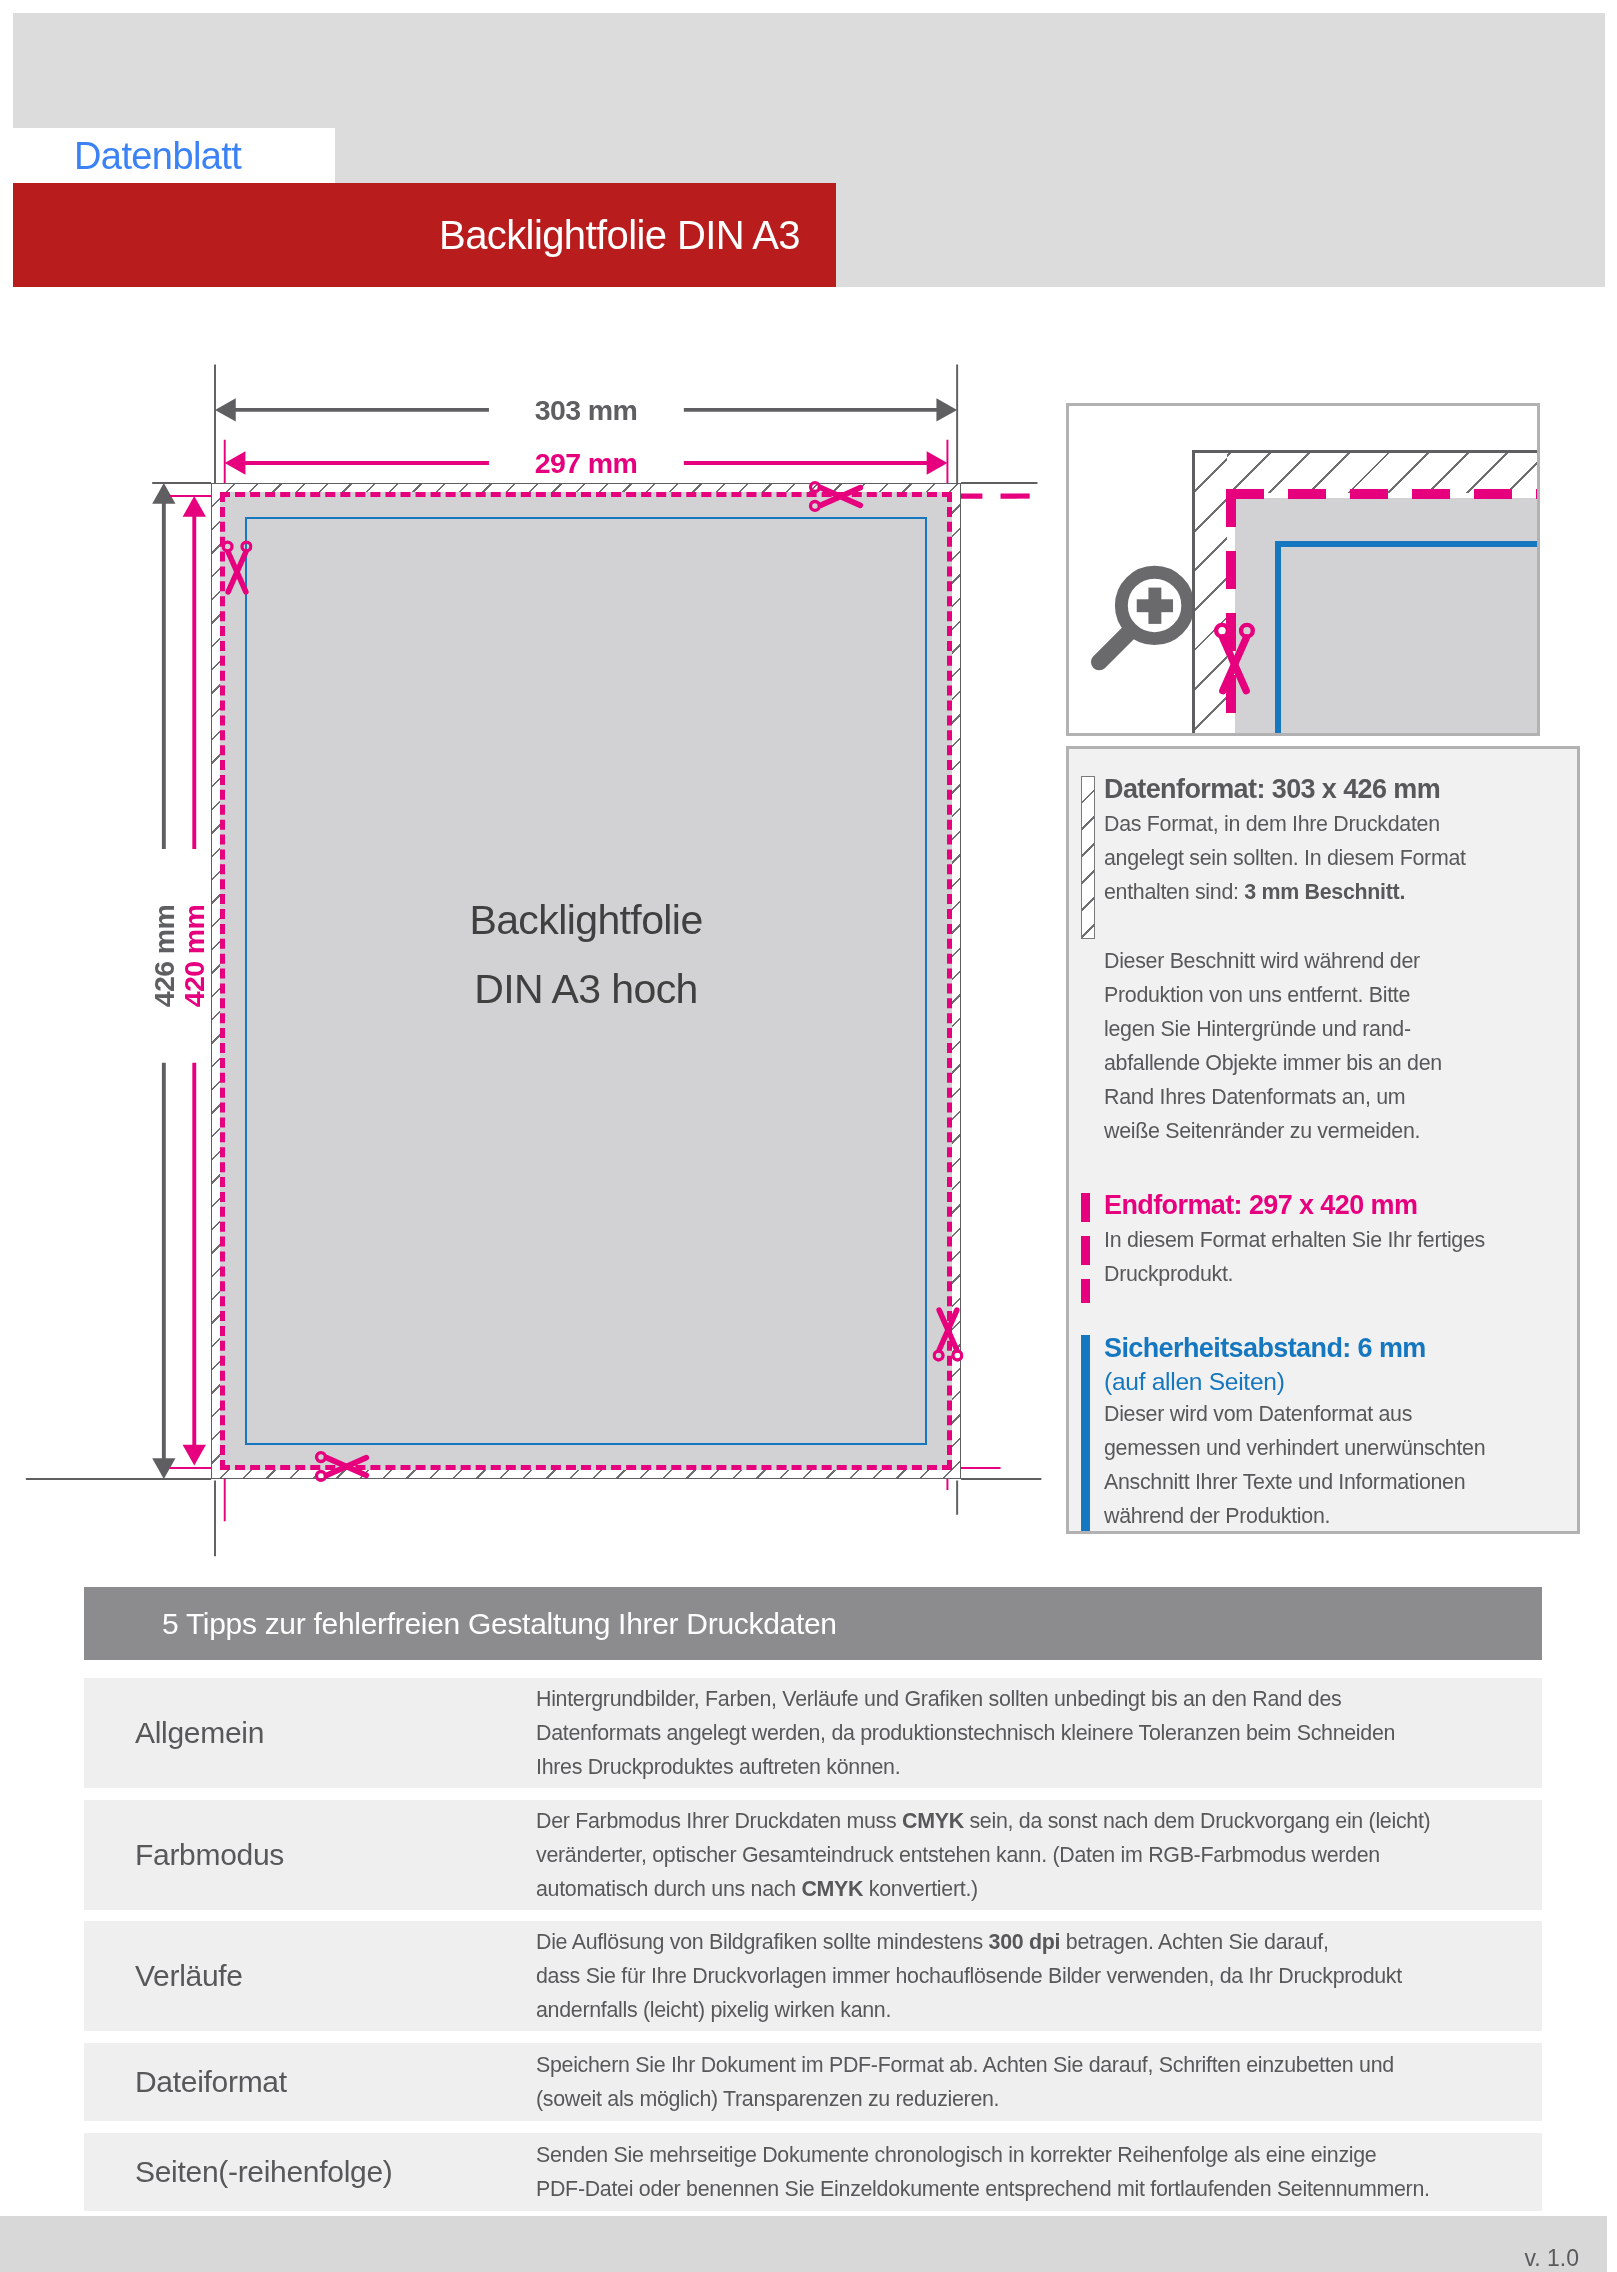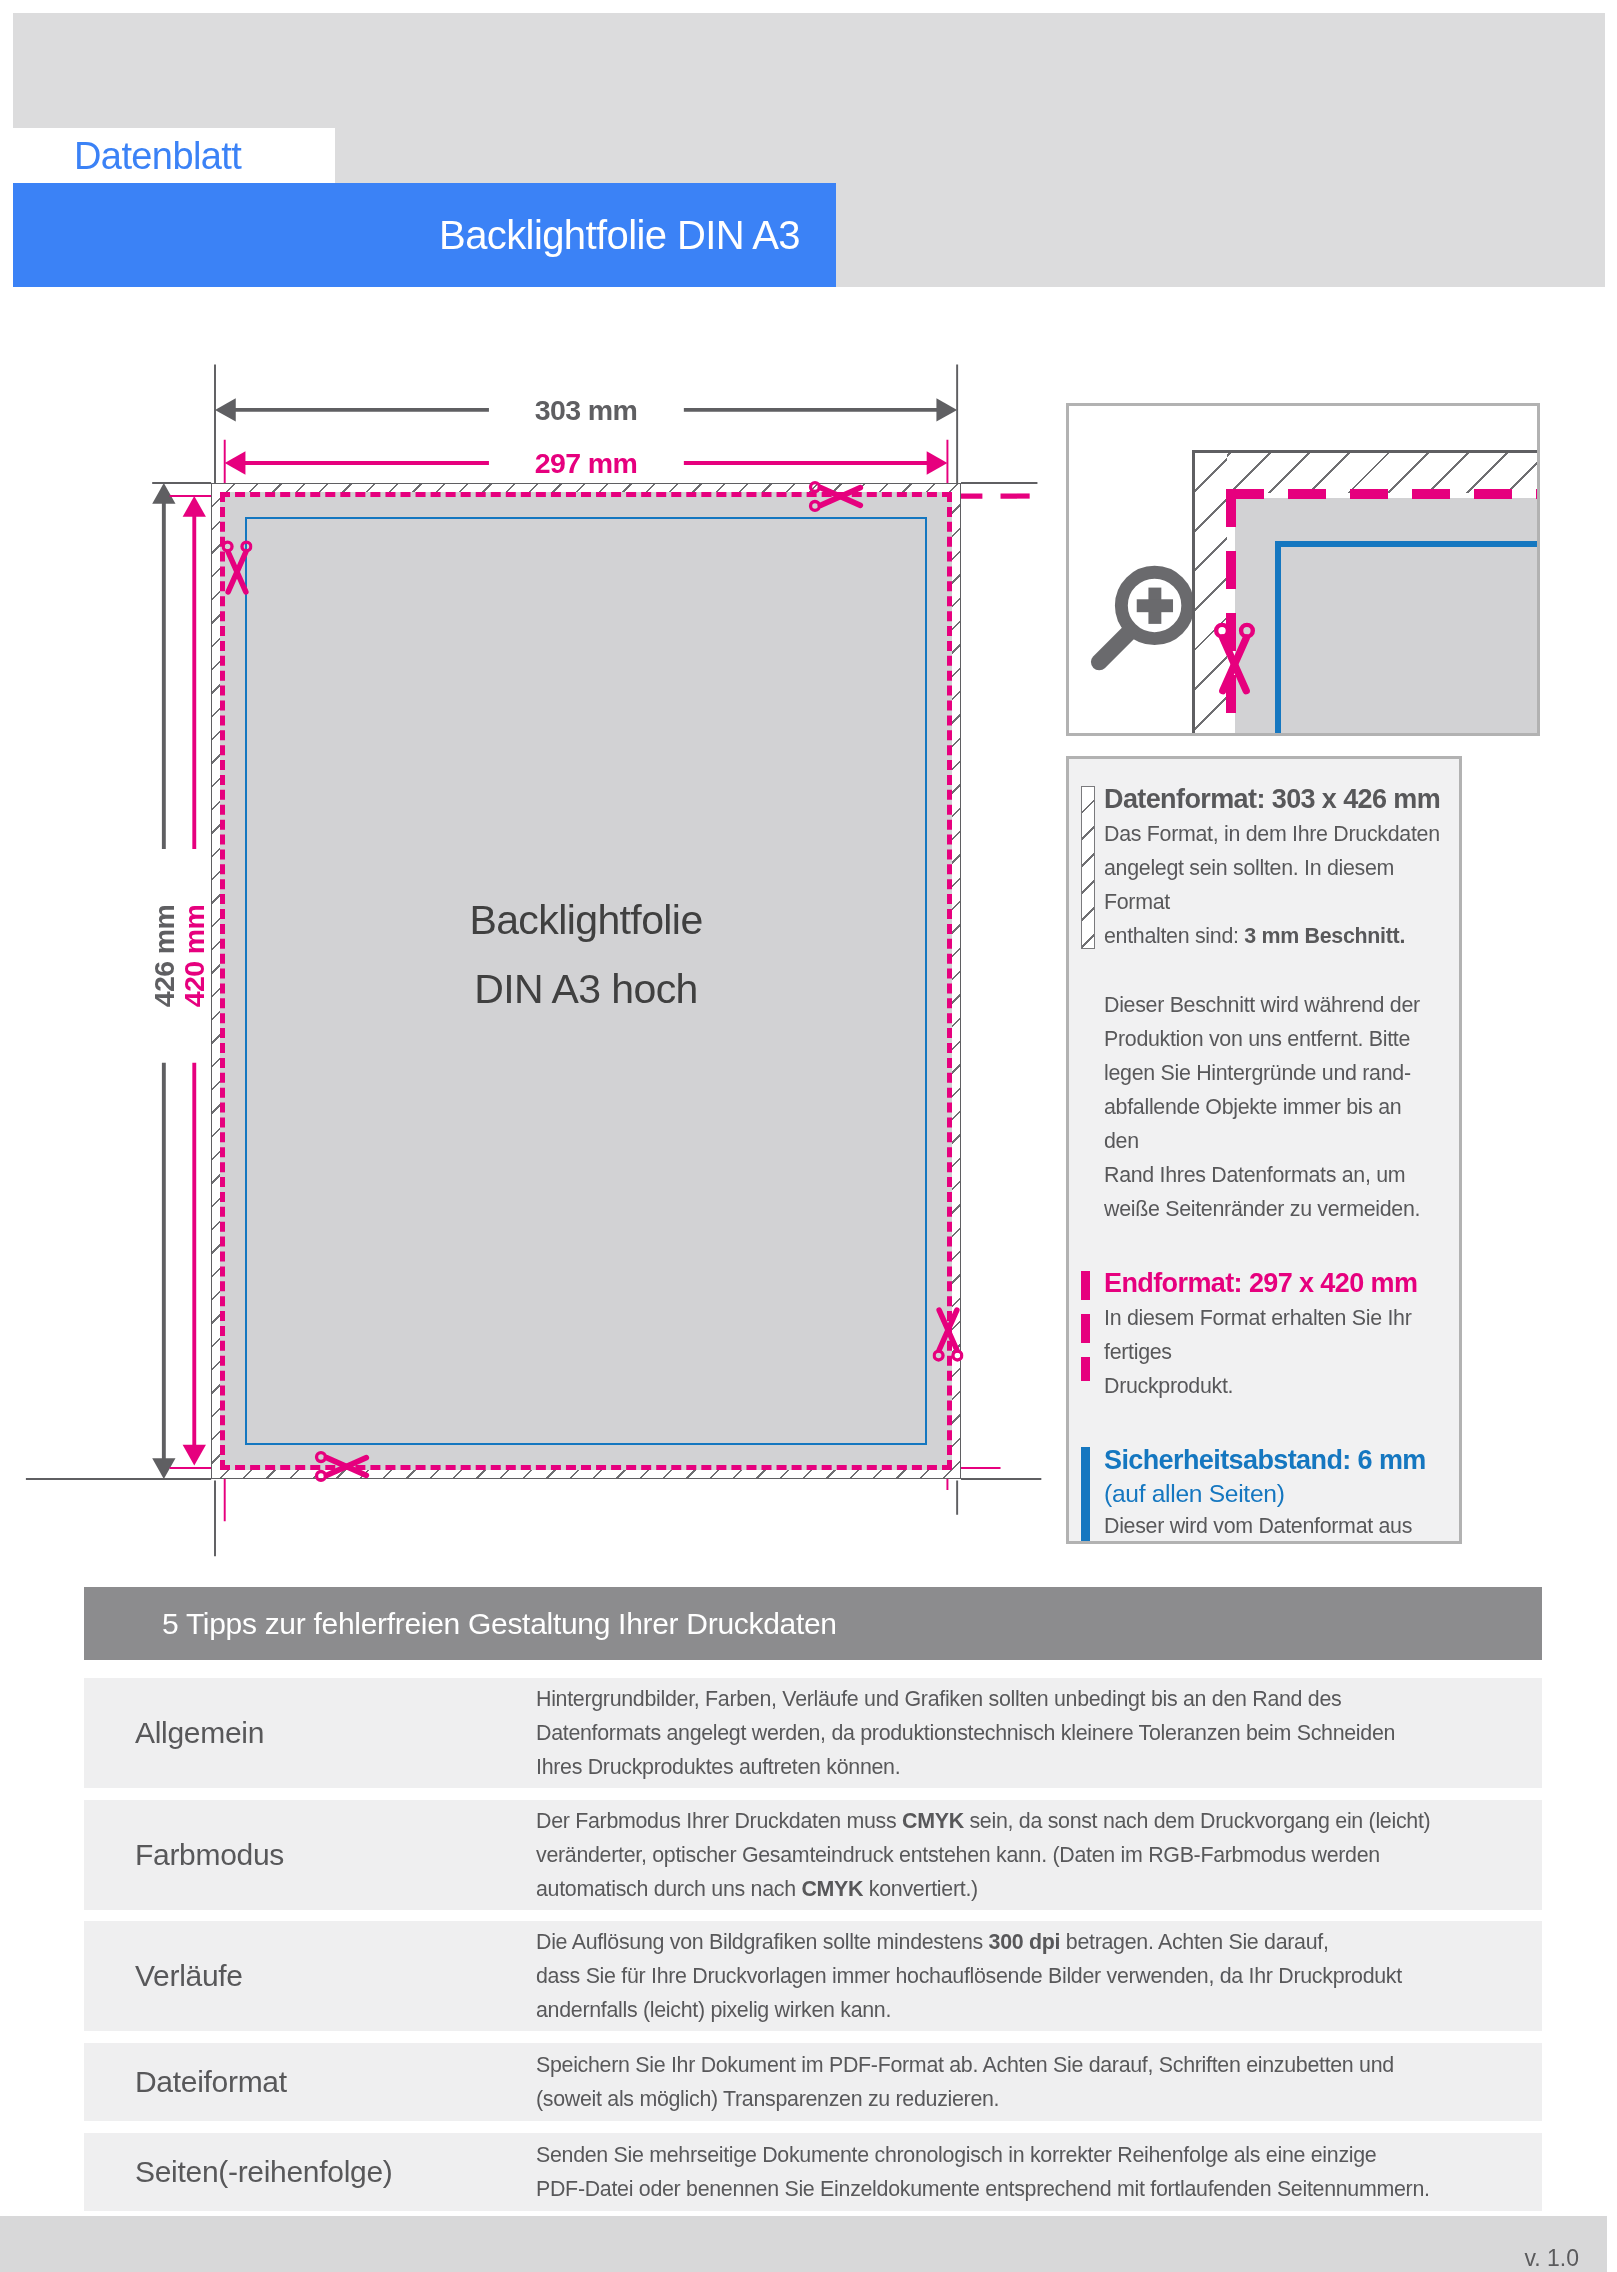--- a/index.html
+++ b/index.html
@@ -4,21 +4,21 @@
 <style>
   html,body{margin:0;padding:0;background:#ffffff;}
   #page{position:relative;width:1618px;height:2273px;background:#ffffff;overflow:hidden;
         font-family:"Liberation Sans",sans-serif;color:#58585a;}
   .abs{position:absolute;}
 
   
   .top-band{left:13px;top:13px;width:1592px;height:274px;background:#dcdcdd;}
   .doc-label-box{left:13px;top:128px;width:322px;height:56px;background:#ffffff;}
   .doc-label-box span{display:block;padding-left:61px;line-height:56px;font-size:38px;color:#3b82f6;letter-spacing:-0.6px;}
-  .title-bar{left:13px;top:183px;width:823px;height:104px;background:#3b82f6;}
+  .title-bar{left:13px;top:183px;width:823px;height:104px;background:#b91c1c;}
   .title-bar span{display:block;text-align:right;padding-right:36px;line-height:104px;font-size:40px;color:#ffffff;letter-spacing:-0.6px;}
 
   
   .diagram{left:0;top:350px;width:1075px;height:1257px;}
   .sheet{left:211px;top:133px;width:750px;height:996px;box-sizing:border-box;border:1.3px solid #5f5f62;
          background:repeating-linear-gradient(135deg,#ffffff 0 15px,#6f6f72 15px 16.5px);}
   .endformat{position:absolute;left:8.4px;top:8.4px;right:8.4px;bottom:8.4px;box-sizing:border-box;
              border:5.2px dashed #e6007e;background:#d2d2d4;}
   .safe{position:absolute;left:19.4px;top:19.4px;right:19.4px;bottom:19.4px;box-sizing:border-box;
         border:2.6px solid #1577c0;}
@@ -44,22 +44,22 @@
   .cd-leftline{position:absolute;left:0;top:0;width:2.6px;bottom:0;background:#5f5f62;}
   .cd-fill{position:absolute;left:43px;top:48px;right:0;bottom:0;background:#d2d2d4;}
   .cd-dash-h{position:absolute;left:34px;top:39px;right:0;height:10.4px;
              background:repeating-linear-gradient(90deg,#e6007e 0 38px,transparent 38px 62px);}
   .cd-dash-v{position:absolute;left:34px;top:39px;width:10.4px;bottom:0;
              background:repeating-linear-gradient(180deg,#e6007e 0 38px,transparent 38px 62px);}
   .cd-blue-h{position:absolute;left:83px;top:91px;right:0;height:5.8px;background:#1577c0;}
   .cd-blue-v{position:absolute;left:83px;top:91px;width:5.8px;bottom:0;background:#1577c0;}
 
   
-  .info-box{left:1066px;top:746px;width:396px;height:788px;background:#f1f1f2;
-            box-sizing:border-box;border:3.2px solid #b2b2b2;padding:23px 18px 0 35px;overflow:hidden;margin-top:10px;}
+  .info-box{left:1066px;top:746px;width:514px;height:788px;background:#f1f1f2;
+            box-sizing:border-box;border:3.2px solid #b2b2b2;padding:23px 18px 0 35px;overflow:hidden;}
   .info-section{position:relative;margin-bottom:40px;}
   .info-heading{font-size:27px;font-weight:bold;letter-spacing:-0.6px;line-height:35px;color:#58585a;}
   .info-heading.pink{color:#e6007e;}
   .info-heading.blue{color:#1577c0;}
   .info-sub{font-size:24.6px;color:#1577c0;line-height:31px;letter-spacing:-0.3px;}
   .info-p{font-size:21.4px;line-height:34px;letter-spacing:-0.3px;white-space:pre-line;color:#58585a;}
   .gap-top{margin-top:35px;}
   .side-icon{position:absolute;left:-23px;}
   .swatch-hatch{top:3.9px;width:14.3px;height:163px;box-sizing:border-box;border:1.3px solid #7a7a7d;
                 background:repeating-linear-gradient(135deg,#ffffff 0 17px,#6f6f72 17px 19px);}

